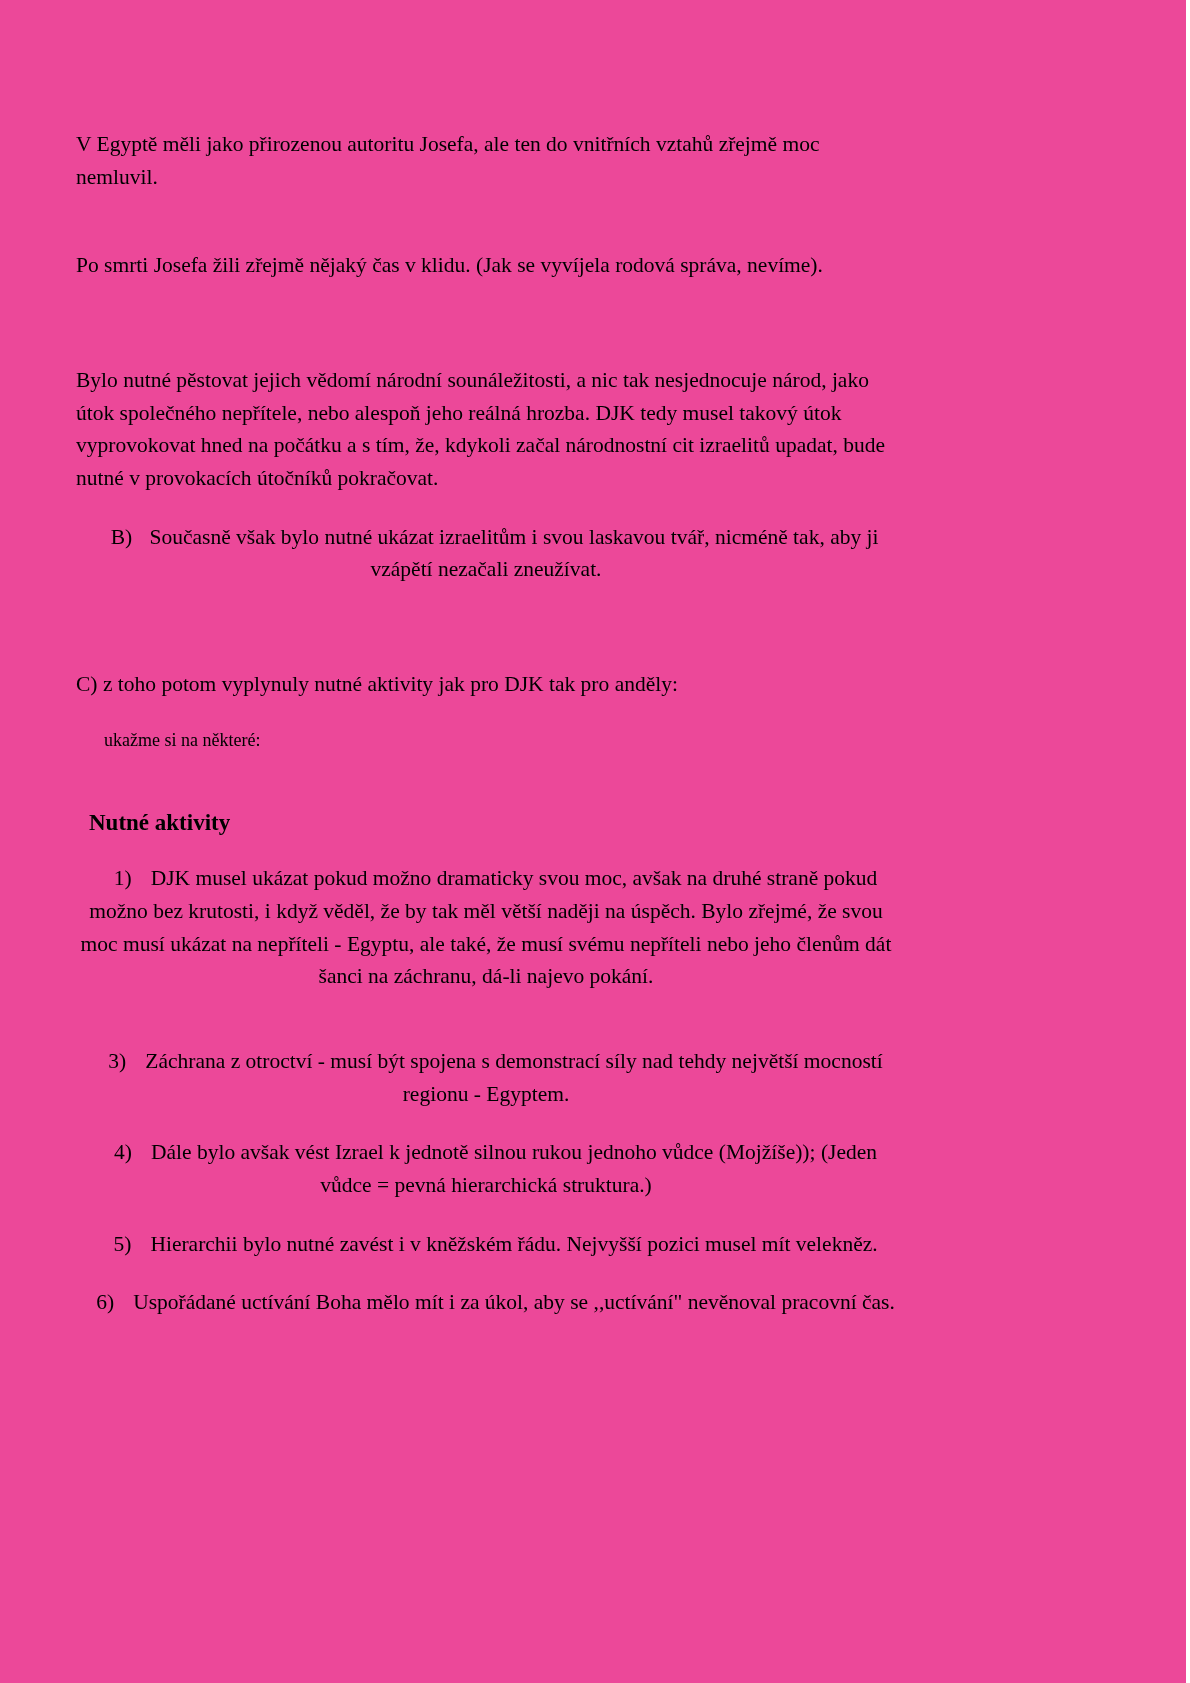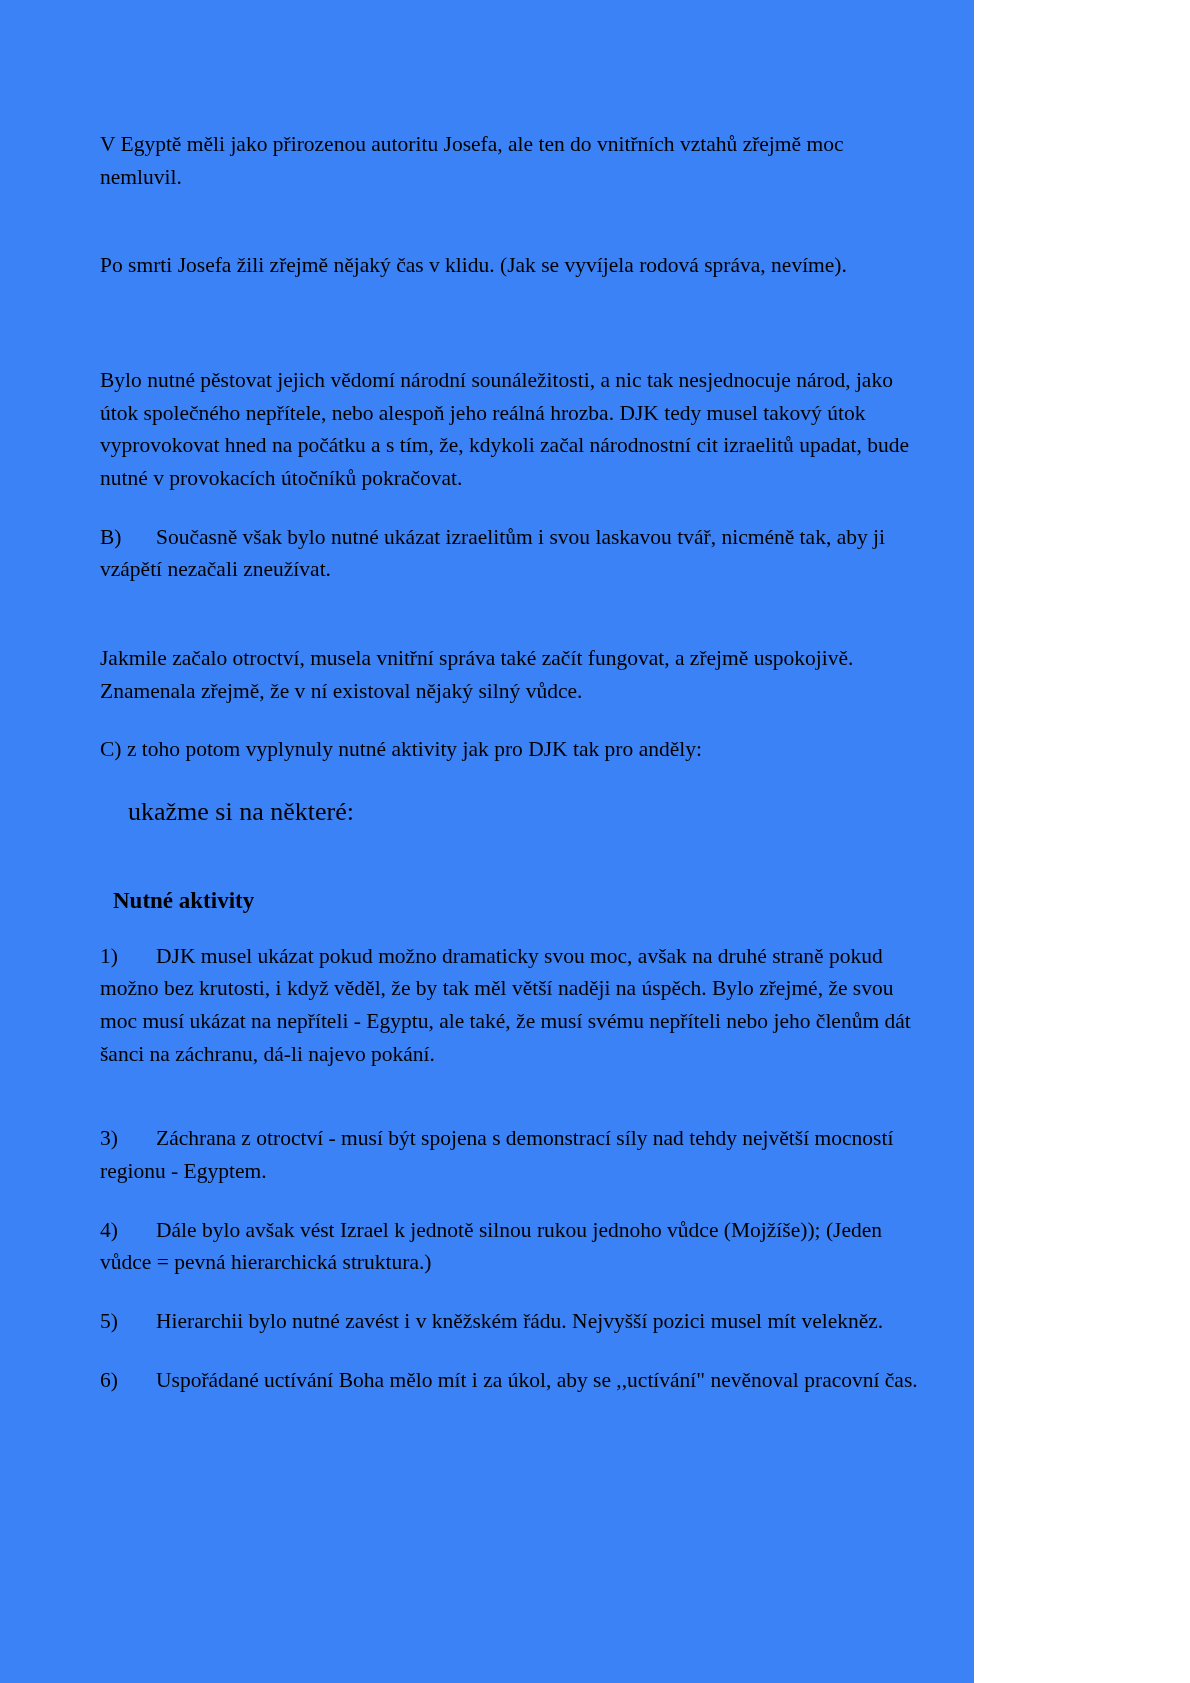--- a/index.html
+++ b/index.html
@@ -9,24 +9,24 @@
   }
   body {
     width: 1190px;
     height: 1683px;
     font-family: "Liberation Serif", serif;
     color: #000000;
     -webkit-font-smoothing: antialiased;
   }
   .page {
     box-sizing: border-box;
-    width: 974px;
+    width: 1186px;
     min-height: 1683px;
-    padding: 128px 130px 60px 100px;
-    background: #3b82f6;
+    padding: 128px 130px 60px 76px;
+    background: #ec4899;
   }
   .doc-body {
     width: 820px;
   }
   p.para {
     margin: 0;
     font-size: 21.5px;
     line-height: 1.52;
     text-align: left;
   }
@@ -37,29 +37,30 @@
   h2.heading {
     margin: 13px;
     font-size: 23px;
     font-weight: bold;
     line-height: 1.4;
   }
   .indent-item {
     margin: 0;
     font-size: 21.5px;
     line-height: 1.52;
+    text-align: center;
   }
   .indent-item .marker {
     display: inline-block;
     min-width: 56px;
   }
   .sub-indent {
     margin: 0;
     padding-left: 28px;
-    font-size: 26px;
+    font-size: 18px;
     line-height: 1.52;
   }
 </style>
 </head>
 <body>
 
 <div class="page">
   <div class="doc-body">
 
     <p class="para">V Egyptě měli jako přirozenou autoritu Josefa, ale ten do vnitřních vztahů zřejmě moc nemluvil.</p>
@@ -74,21 +75,20 @@
     <div class="gap-xl"></div>
 
     <p class="para">Bylo nutné pěstovat jejich vědomí národní sounáležitosti, a nic tak nesjednocuje národ, jako útok společného nepřítele, nebo alespoň jeho reálná hrozba. DJK tedy musel takový útok vyprovokovat hned na počátku a s tím, že, kdykoli začal národnostní cit izraelitů upadat, bude nutné v provokacích útočníků pokračovat.</p>
 
     <div class="gap-md"></div>
 
     <p class="indent-item"><span class="marker">B)</span><span>Současně však bylo nutné ukázat izraelitům i svou laskavou tvář, nicméně tak, aby ji vzápětí nezačali zneužívat.</span></p>
 
     <div class="gap-xl"></div>
 
-    <p class="para">Jakmile začalo otroctví, musela vnitřní správa také začít fungovat, a zřejmě uspokojivě. Znamenala zřejmě, že v ní existoval nějaký silný vůdce.</p>
 
     <div class="gap-md"></div>
 
     <p class="para">C) z toho potom vyplynuly nutné aktivity jak pro DJK tak pro anděly:</p>
 
     <div class="gap-md"></div>
 
     <p class="sub-indent">ukažme si na některé:</p>
 
     <div class="gap-lg"></div>

